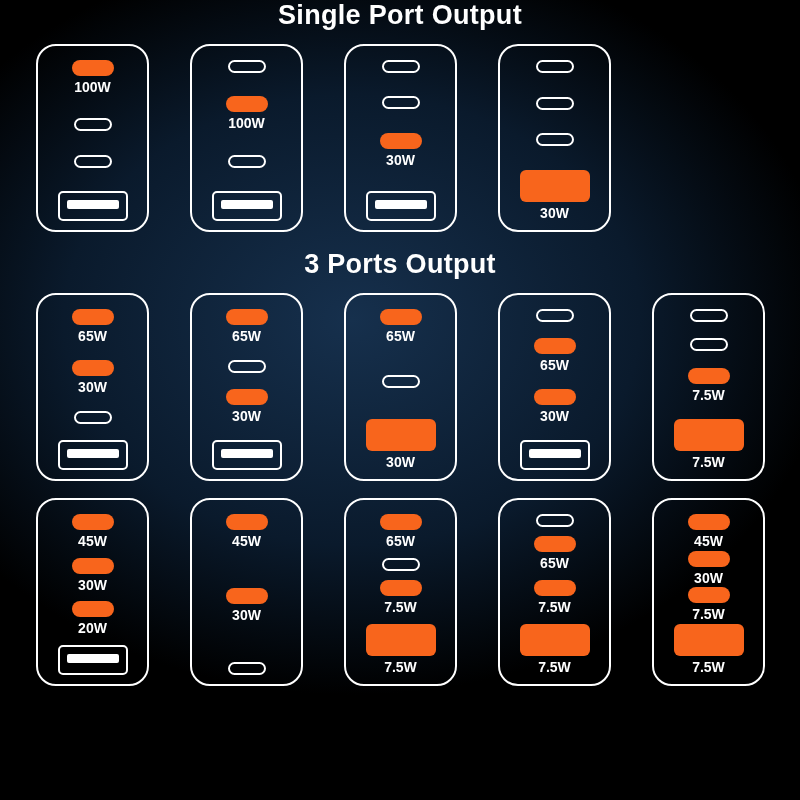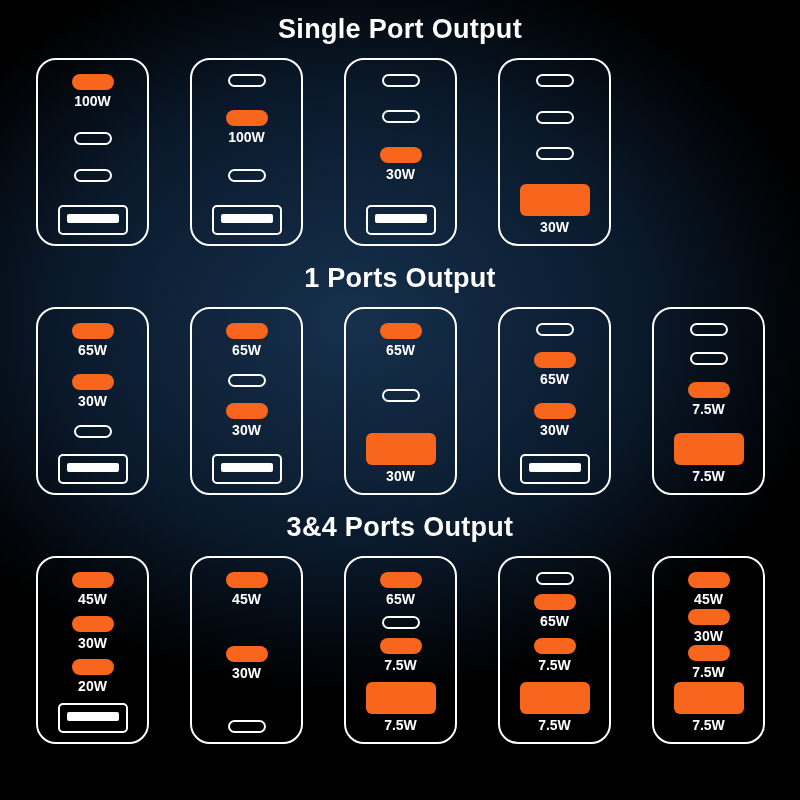--- a/index.html
+++ b/index.html
@@ -5,21 +5,21 @@
   * { box-sizing: border-box; }
   html, body { margin: 0; padding: 0; }
   body {
     width: 800px; height: 800px;
     overflow: hidden;
     font-family: "Liberation Sans", sans-serif;
     background-color: #000;
     background-image: radial-gradient(ellipse 640px 500px at 44% 40%, #16304d 0%, #0a1a2c 45%, rgba(0,0,0,0) 75%);
     background-repeat: no-repeat;
   }
-  .infographic { padding-top: 14px; }
+  .infographic { }
   .section { margin-bottom: 17px; }
   .section-title {
     color: #fff; font-size: 27px; font-weight: 800;
     text-align: center; margin: 0 0 13px; letter-spacing: 0.3px;
   }
   .charger-row { display: flex; padding-left: 36px; gap: 41px; }
   .charger {
     width: 113px; height: 188px;
     border: 2.5px solid #fff; border-radius: 20px;
     display: flex; flex-direction: column; align-items: center;
@@ -107,21 +107,21 @@
             <div class="port usb-c inactive"></div>
           </div>
           <div class="port-group">
             <div class="port usb-a active"></div>
             <div class="port-label">30W</div>
           </div>
         </div>
       </div>
     </section>
     <section class="section">
-      <h2 class="section-title">1 Ports Output</h2>
+      <h2 class="section-title">3 Ports Output</h2>
       <div class="charger-row">
         <div class="charger">
           <div class="port-group">
             <div class="port usb-c active"></div>
             <div class="port-label">65W</div>
           </div>
           <div class="port-group">
             <div class="port usb-c active"></div>
             <div class="port-label">30W</div>
           </div>
@@ -195,21 +195,20 @@
             <div class="port-label">7.5W</div>
           </div>
           <div class="port-group">
             <div class="port usb-a active"></div>
             <div class="port-label">7.5W</div>
           </div>
         </div>
       </div>
     </section>
     <section class="section">
-      <h2 class="section-title">3&amp;4 Ports Output</h2>
       <div class="charger-row">
         <div class="charger">
           <div class="port-group">
             <div class="port usb-c active"></div>
             <div class="port-label">45W</div>
           </div>
           <div class="port-group">
             <div class="port usb-c active"></div>
             <div class="port-label">30W</div>
           </div>

